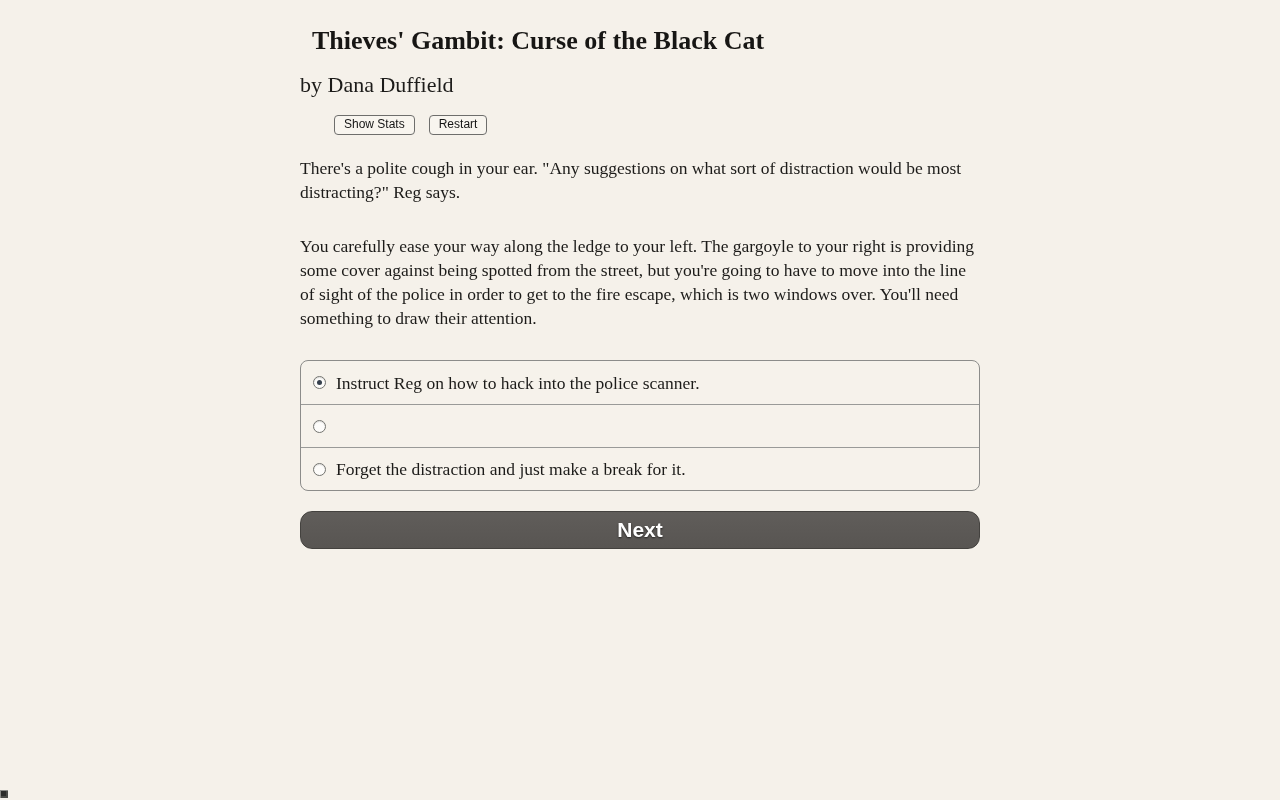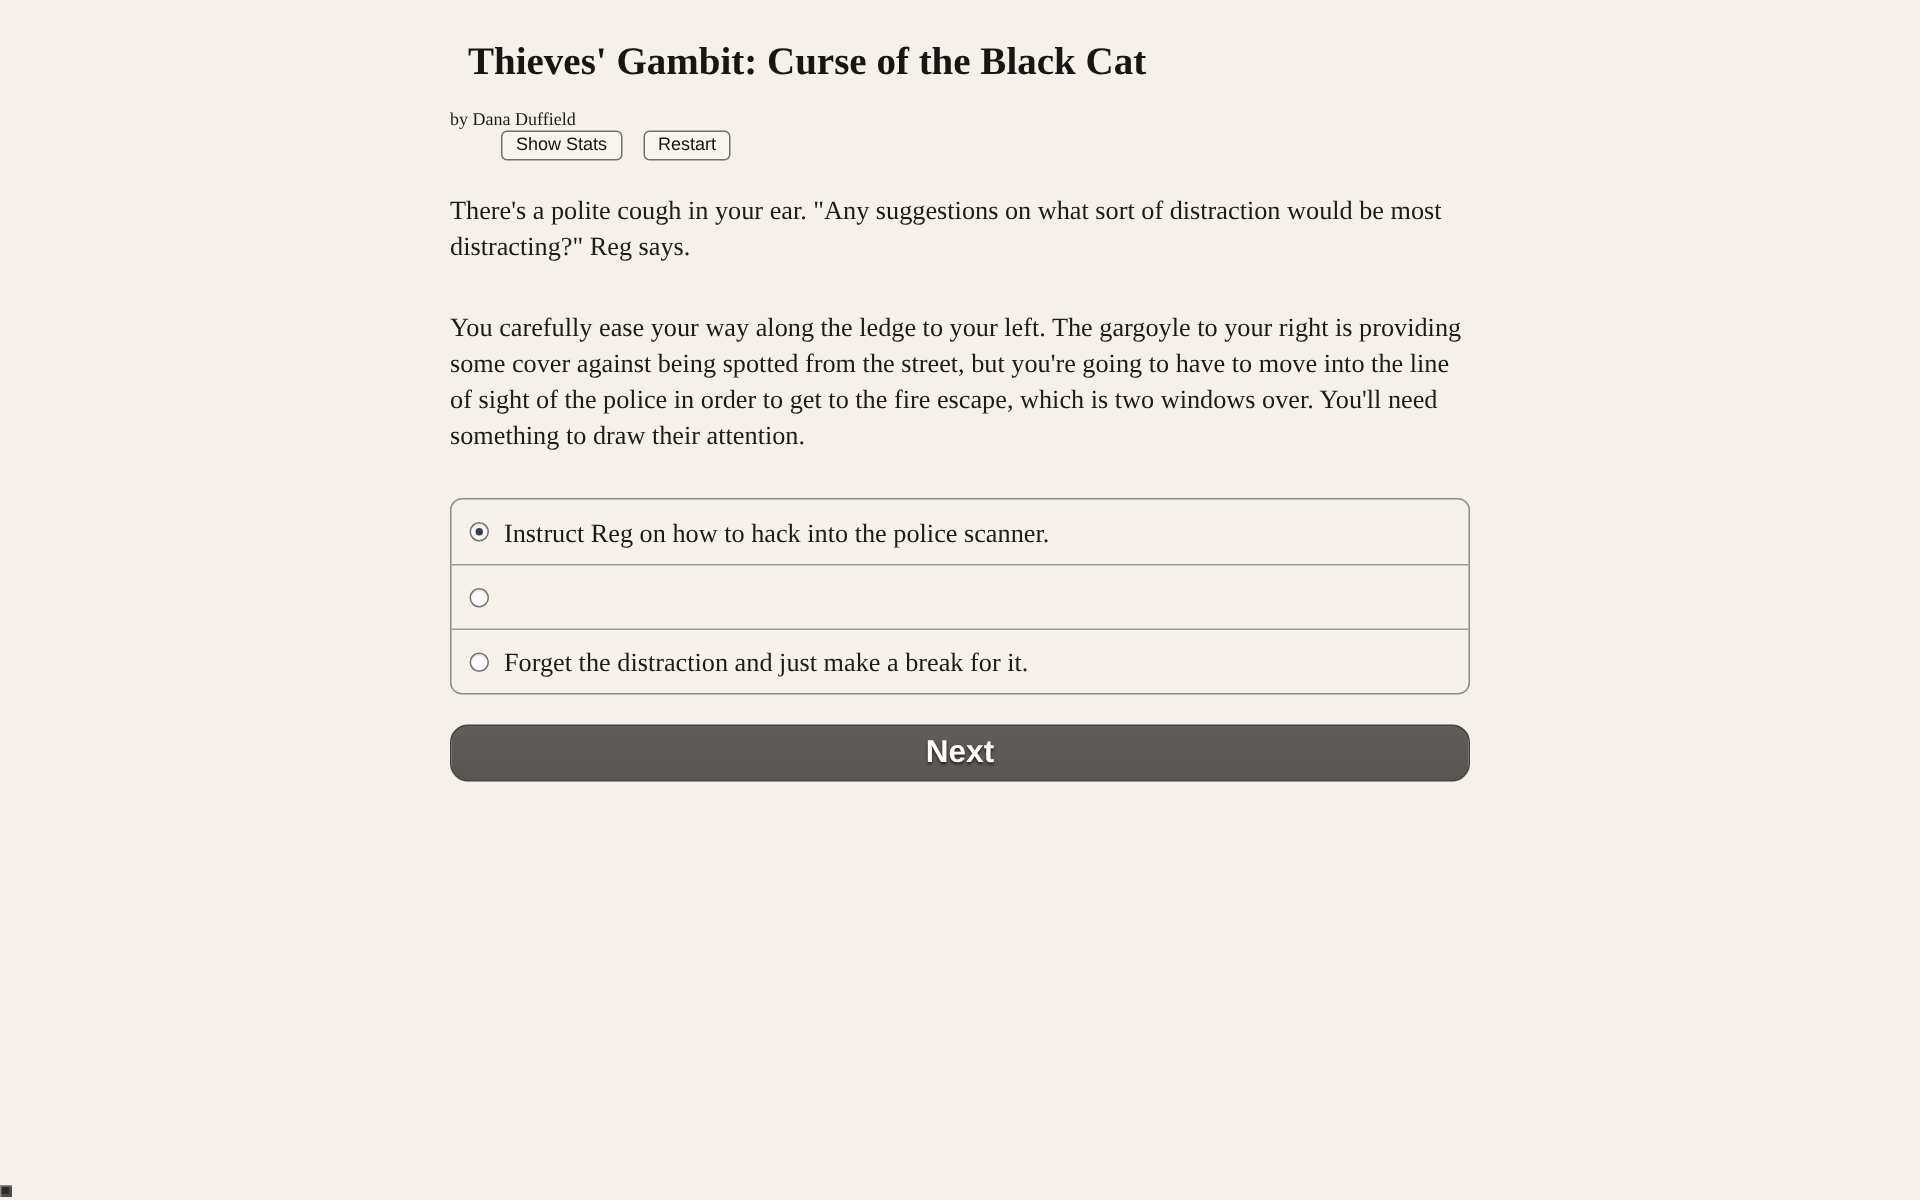--- a/index.html
+++ b/index.html
@@ -22,25 +22,26 @@
     padding-top: 13px;
   }
   .game-title {
     font-size: 26px;
     font-weight: 600;
     margin: 12px;
     line-height: 1.2;
     color: #171614;
   }
   .author {
-    font-size: 12px;
+    font-size: 22px;
     margin-top: 16px;
     color: #1c1b19;
   }
   .toolbar {
+    margin-top: 17px;
     margin-bottom: 21px;
     display: flex;
     gap: 14px;
     padding-left: 34px;
   }
   .small-btn {
     font-family: "Liberation Sans", sans-serif;
     font-size: 12px;
     color: #141414;
     background: #f8f5ef;

